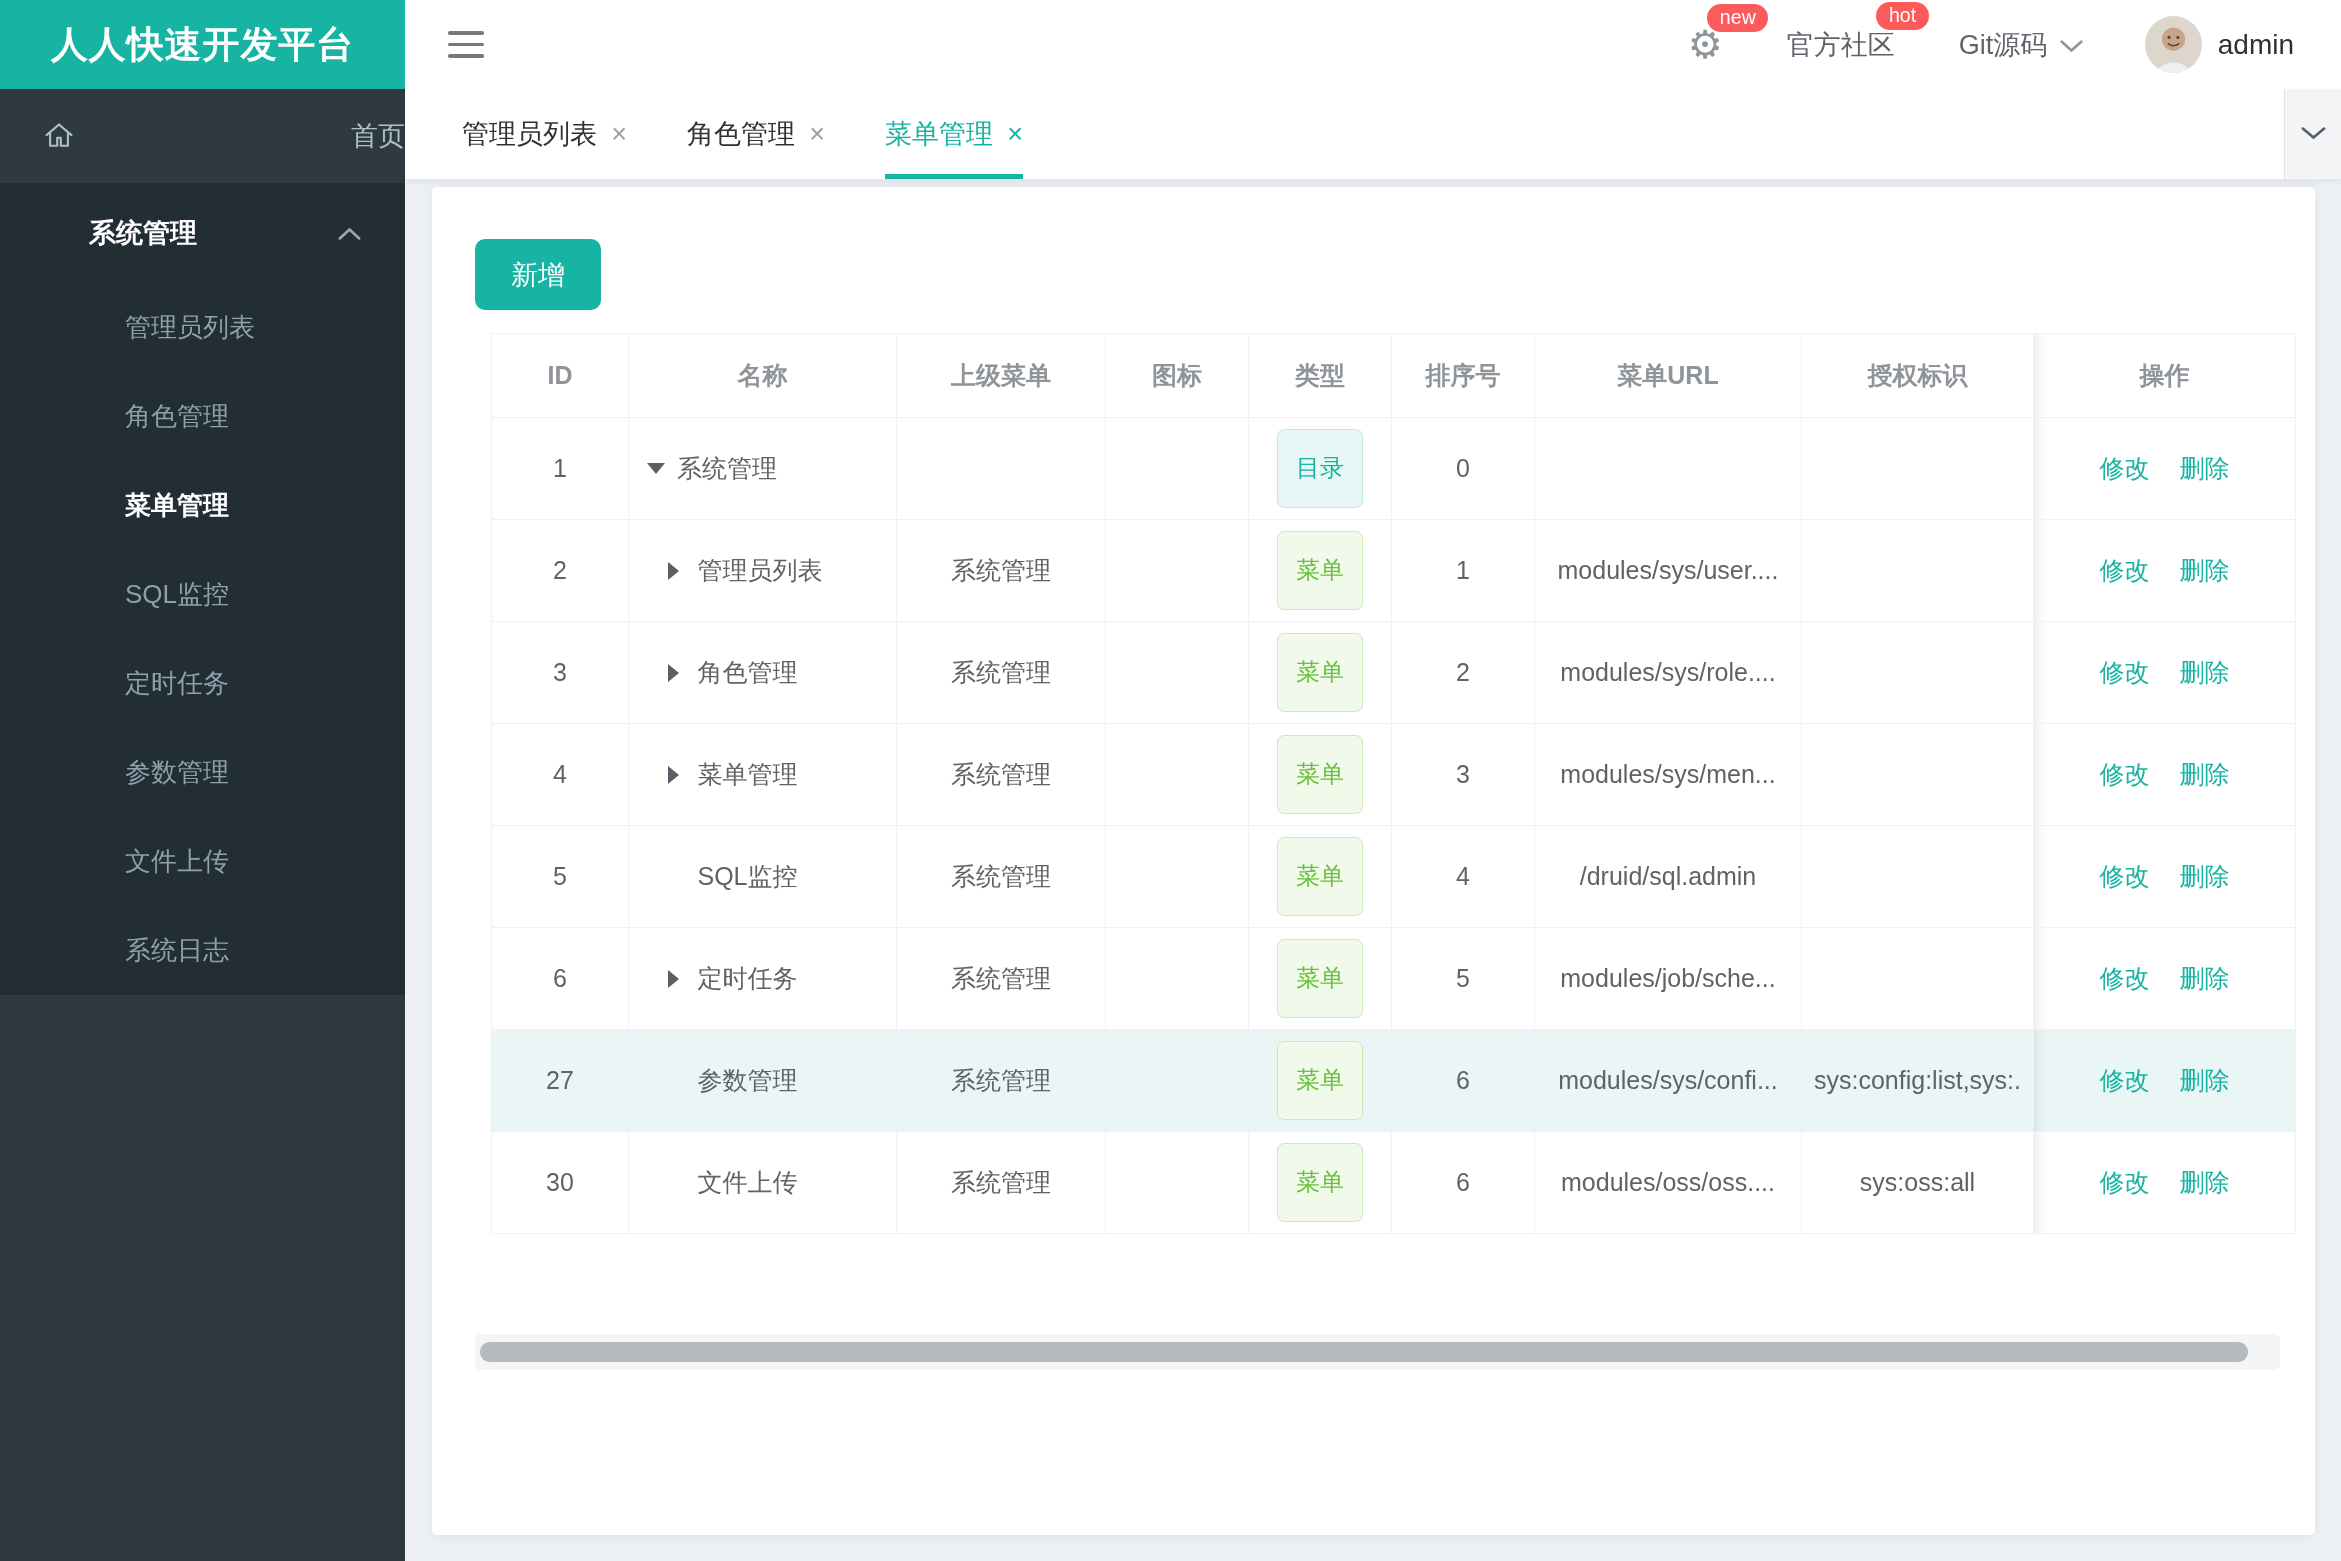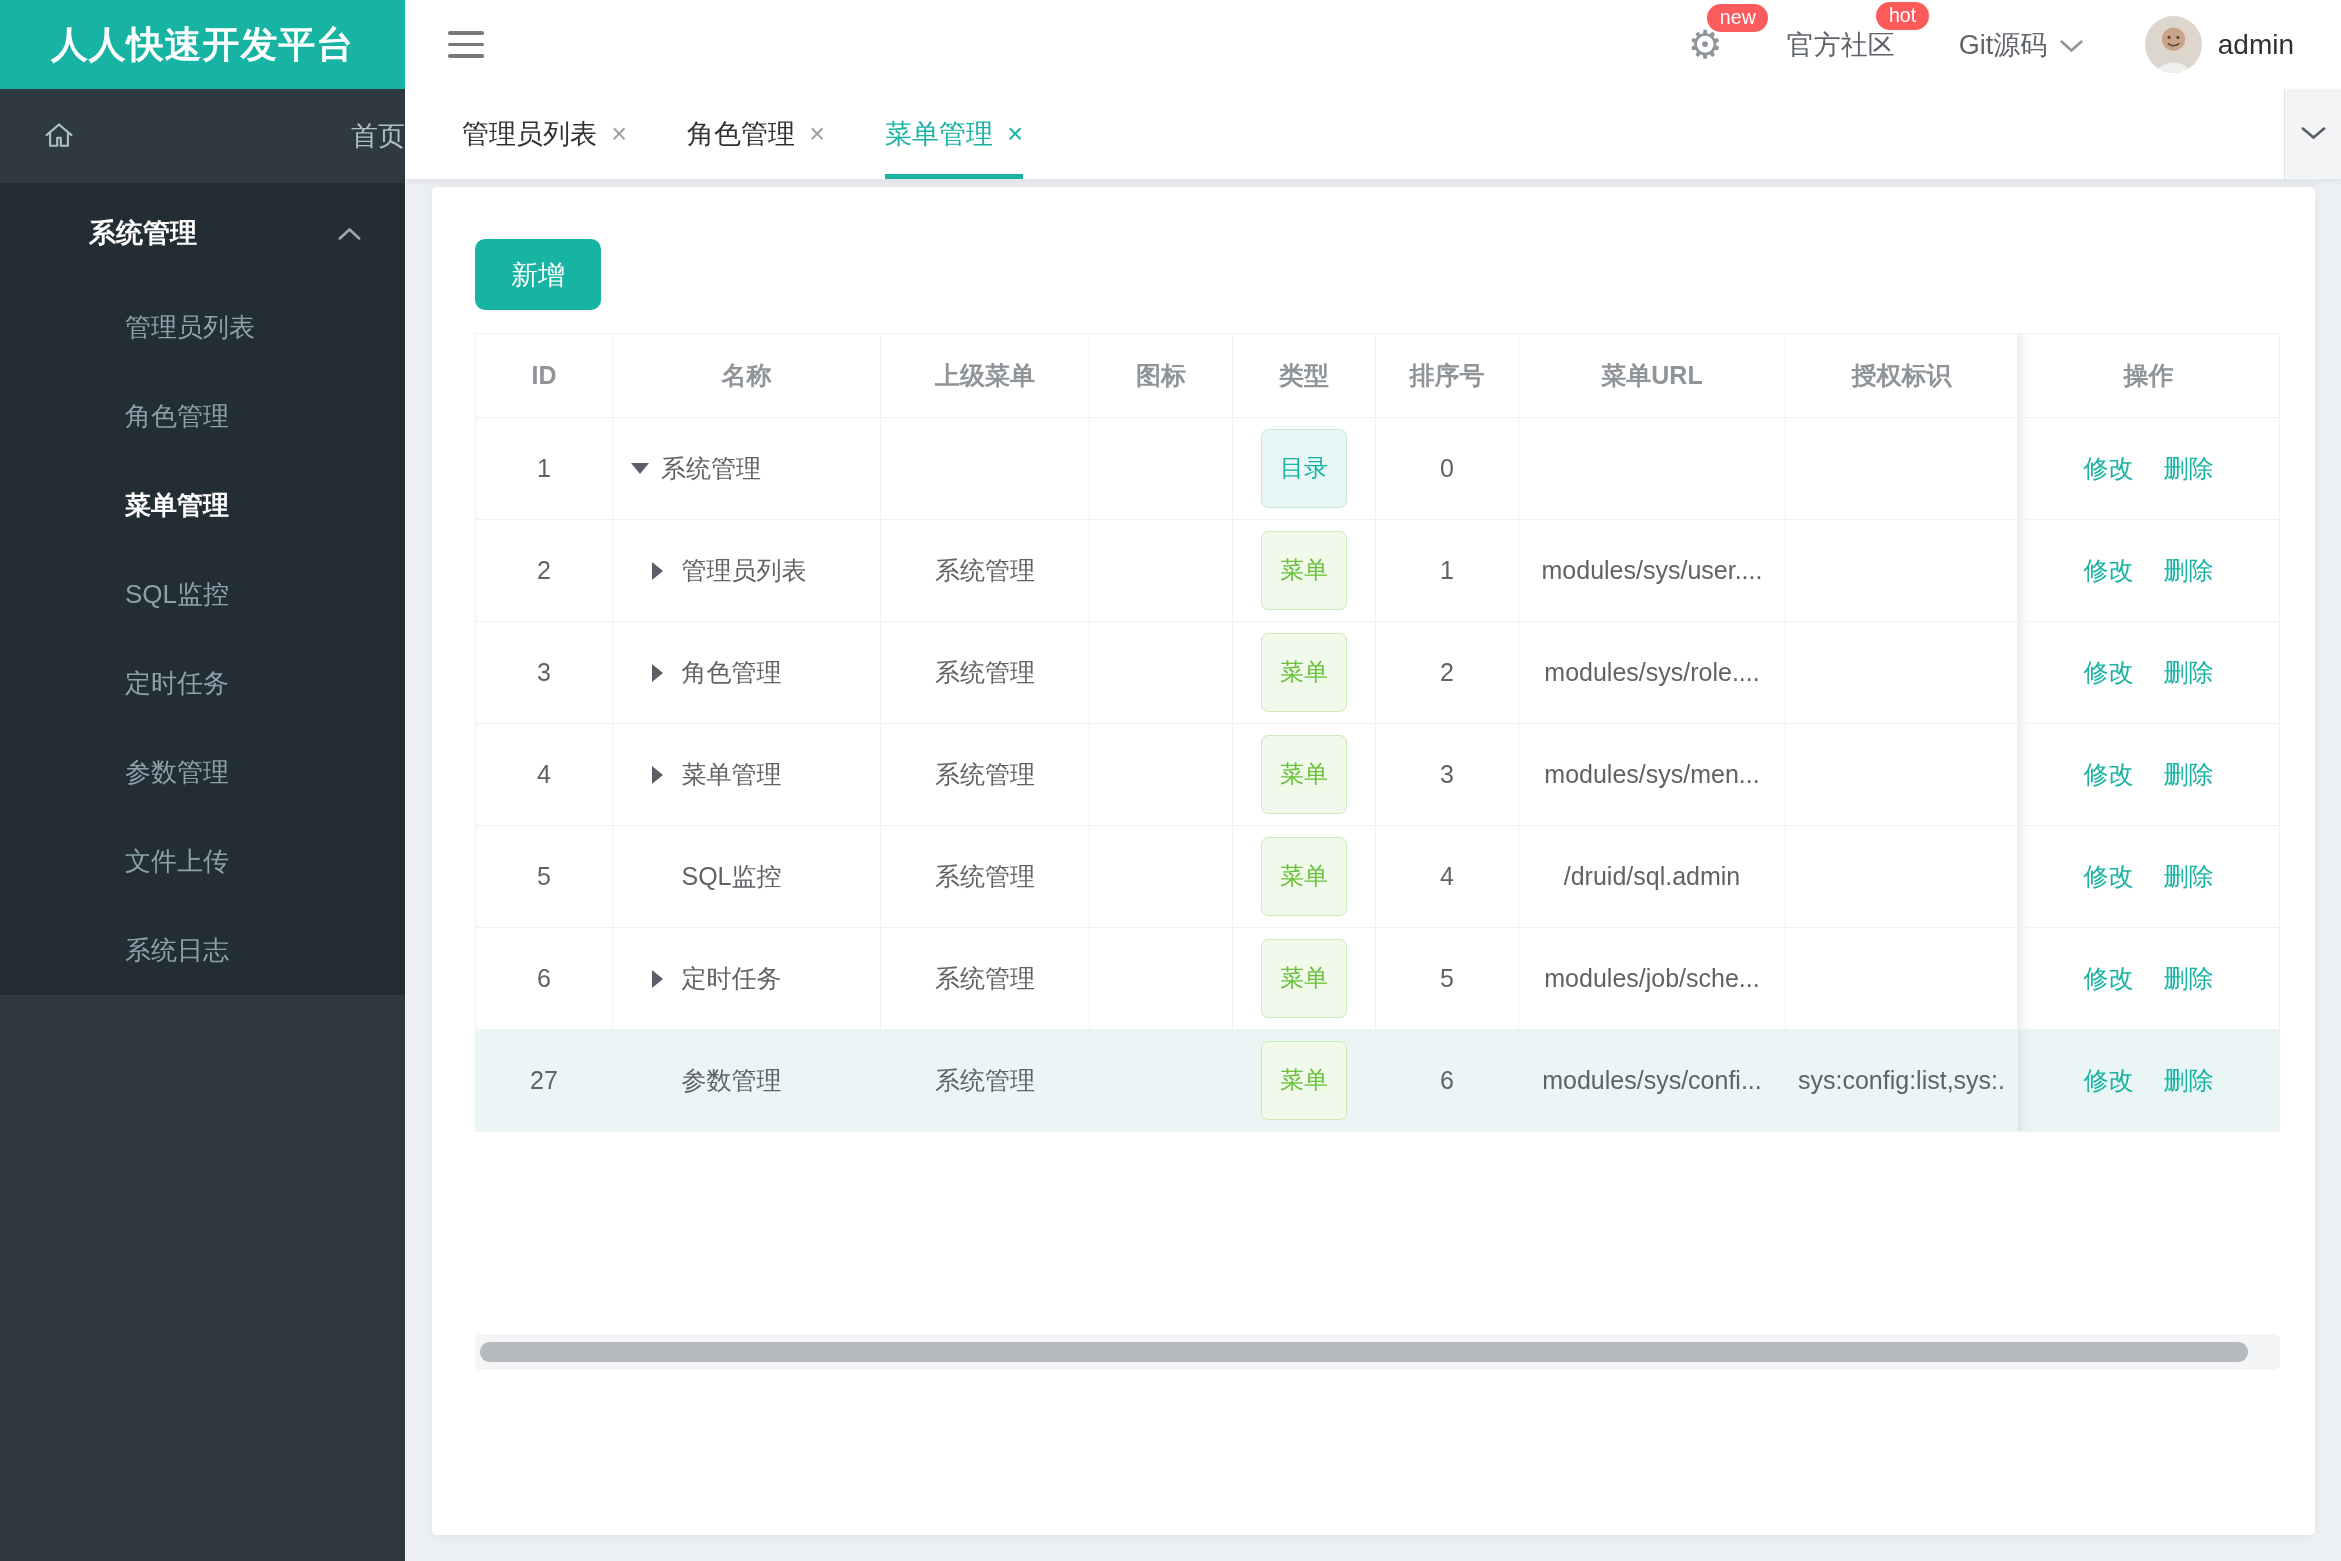--- a/index.html
+++ b/index.html
@@ -51,21 +51,21 @@
     border-left:0.9px solid #e0e3e7;display:flex;align-items:center;justify-content:center;cursor:pointer;}
 
   
   .card{position:absolute;left:432px;top:187px;width:1883px;height:1348px;background:#fff;
     border-radius:5.3px;box-shadow:0 1.8px 12.5px rgba(0,0,0,0.06);}
   .add-btn{position:absolute;left:43px;top:52px;width:126px;height:71px;background:#17b3a3;border:none;
     border-radius:10px;color:#fff;font-size:27px;cursor:pointer;font-family:inherit;}
 
   
   .tbl-wrap{position:absolute;left:43px;top:146px;width:1805px;}
-  table.menu{border-collapse:collapse;table-layout:fixed;width:1805px;}
+  table.menu{border-collapse:collapse;table-layout:fixed;width:1805px;margin-left:16px;}
   table.menu th,table.menu td{border:0.9px solid #eef1f6;box-sizing:border-box;
     overflow:hidden;white-space:nowrap;}
   table.menu th{height:84px;color:#8f9499;font-size:25px;font-weight:bold;text-align:center;background:#fff;}
   table.menu td{height:102px;color:#606266;font-size:25px;text-align:center;background:#fff;}
   tr.highlight td{background:#e9f6f5;}
   td.name-cell{text-align:left;padding-left:18px;}
   td.name-cell .tree{display:flex;align-items:center;}
   td.name-cell.lvl2 .tree{padding-left:20.5px;}
   .arrow{width:30px;display:inline-flex;align-items:center;flex:none;}
   .arrow .tri-down{width:0;height:0;border-left:9.8px solid transparent;border-right:9.8px solid transparent;
@@ -328,20 +328,36 @@
                 </div>
               </td>
               <td>系统管理</td>
               <td></td>
               <td><span class="tag menu">菜单</span></td>
               <td>6</td>
               <td>modules/sys/confi...</td>
               <td>sys:config:list,sys:.</td>
               <td class="fixed-col"><a class="op-link">修改</a><a class="op-link">删除</a></td>
             </tr>
+            <tr>
+              <td>30</td>
+              <td class="name-cell lvl2">
+                <div class="tree">
+                  <span class="arrow"></span>
+                  <span>文件上传</span>
+                </div>
+              </td>
+              <td>系统管理</td>
+              <td></td>
+              <td><span class="tag menu">菜单</span></td>
+              <td>6</td>
+              <td>modules/oss/oss....</td>
+              <td>sys:oss:all</td>
+              <td class="fixed-col"><a class="op-link">修改</a><a class="op-link">删除</a></td>
+            </tr>
           </tbody>
       </table>
     </div>
 
     <div class="hscroll">
       <div class="thumb"></div>
     </div>
   </div>
 
 </div>

